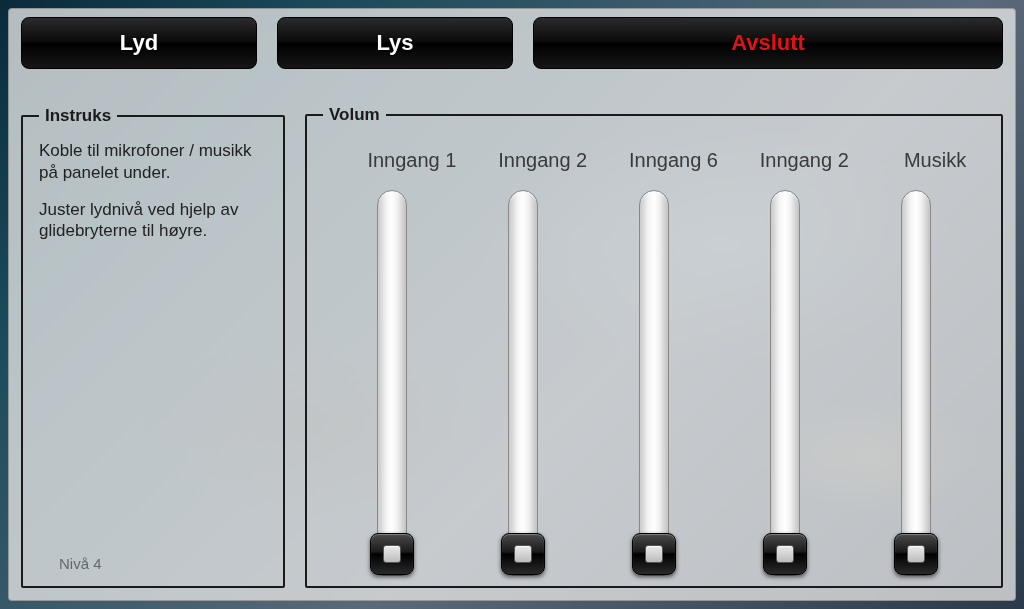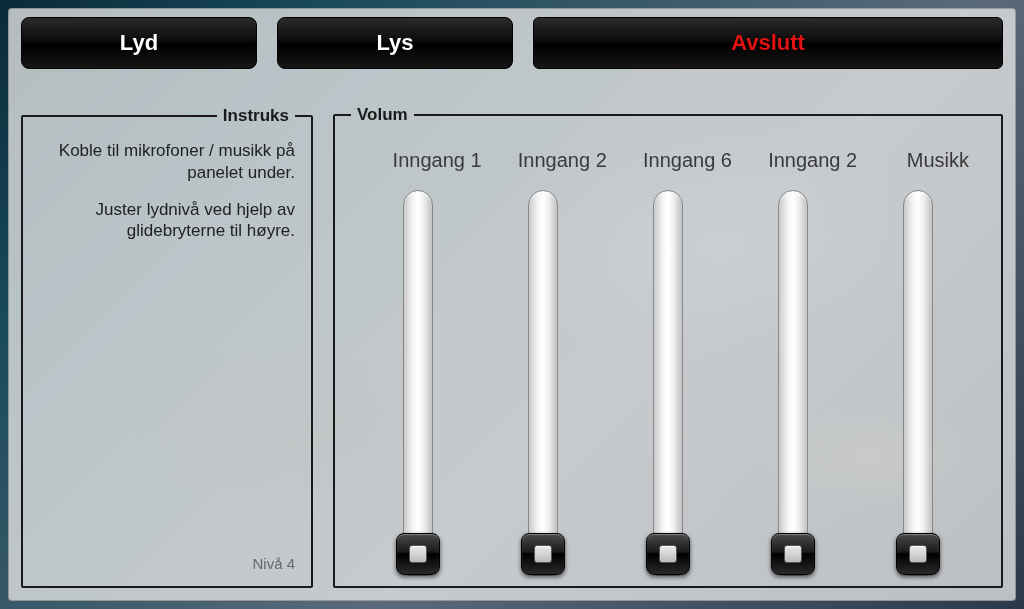--- a/index.html
+++ b/index.html
@@ -41,48 +41,47 @@
     border-radius: 8px;
     color: #fff;
     font-size: 22px;
     font-weight: bold;
     display: flex;
     align-items: center;
     justify-content: center;
     cursor: pointer;
     text-shadow: 0 1px 1px #000;
   }
-  .tab.wide { flex: 2; border-radius: 6px; }
+  .tab.wide { flex: 2; }
   .tab.exit { color: #e11212; }
   .content {
     flex: 1;
     display: flex;
     gap: 20px;
     margin-top: 36px;
   }
   fieldset {
     border: 2px solid #1a1a1a;
     border-radius: 2px;
     padding: 14px 16px 10px 16px;
     position: relative;
   }
   legend {
     padding: 0 6px;
     font-weight: bold;
     color: #1a1a1a;
     font-size: 17px;
   }
   .instruks {
-    width: 292px;
+    width: 264px;
     display: flex;
     flex-direction: column;
     color: #222;
     font-size: 17px;
     line-height: 1.25;
-    text-align: right;
   }
   .instruks p { margin-bottom: 16px; }
   .level-label {
     margin-top: auto;
     color: rgba(40,40,40,0.6);
     font-size: 15px;
     padding-left: 20px;
     padding-bottom: 2px;
   }
   .volum {

